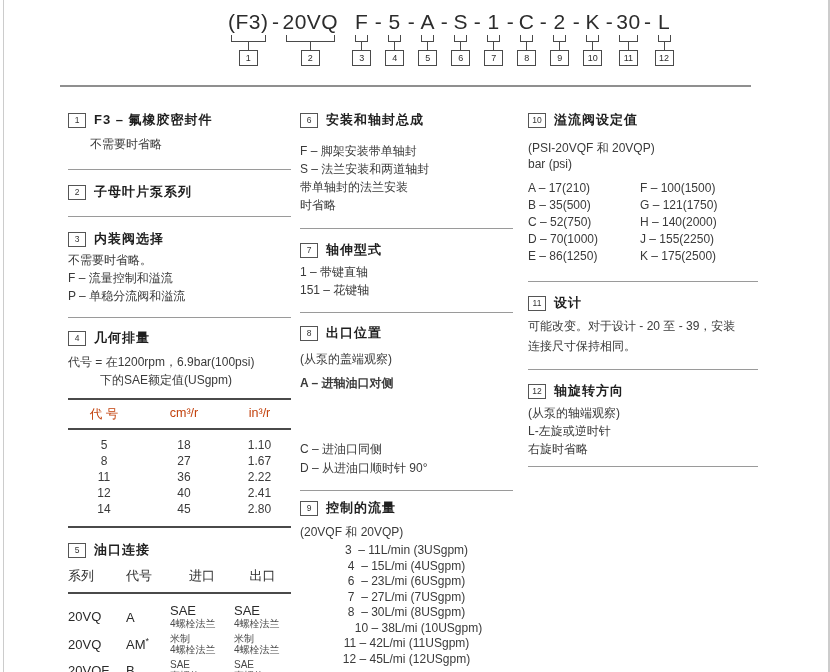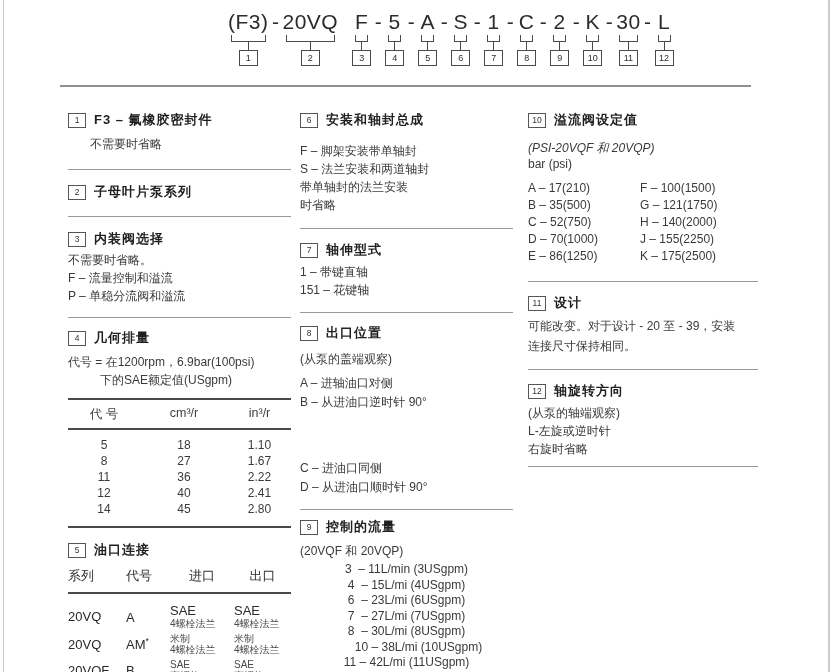--- a/index.html
+++ b/index.html
@@ -37,21 +37,21 @@
 
   .bl{line-height:18px;color:#3a3a3a;white-space:nowrap;}
   .pre{white-space:pre;text-align:center;}
   .indent{padding-left:22px;}
   .indent2{padding-left:32px;}
   .sep-line{height:1px;background:#9a9a9a;}
 
   
   .disp{border-top:2px solid #4a4a4a;border-bottom:2px solid #4a4a4a;margin-top:9px;}
   .disp-grid{display:grid;grid-template-columns:72px 88px 1fr;}
-  .disp-head{padding:6px 0 5px;border-bottom:2px solid #4a4a4a;font-size:12.5px;color:#404040;}
+  .disp-head{padding:6px 0 5px;border-bottom:2px solid #4a4a4a;font-size:12.5px;color:#c2410c;}
   .disp-head span,.disp-row span{text-align:center;}
   .disp-body{padding:7px 0 9px;}
   .disp-row span{line-height:16px;}
 
   
   .pt{margin-top:4px;}
   .pt-grid{display:grid;grid-template-columns:58px 44px 64px 1fr;}
   .pt-head{font-size:13px;color:#2e2e2e;padding:4px 0 7px;border-bottom:2px solid #4a4a4a;}
   .pt-head .c{text-align:center;}
   .pt-body{padding:7px 0 6px;border-bottom:2px solid #4a4a4a;}
@@ -287,22 +287,21 @@
   <div class="bl">1 – 带键直轴</div>
   <div class="bl">151 – 花键轴</div>
 
   <div class="sep-line" style="margin:13px 0 11px;"></div>
 
   <div class="sec-head" style="margin-bottom:8px;">
     <span class="numbox">8</span>
     <span class="sec-title">出口位置</span>
   </div>
   <div class="bl" style="margin-bottom:6px;">(从泵的盖端观察)</div>
-  <div class="bl" style="line-height:19px;">A – 进轴油口对侧</div>
-  <div class="bl" style="line-height:19px;">B – 从进油口逆时针 90°</div>
+  <div class="bl" style="line-height:19px;font-weight:bold;">A – 进轴油口对侧</div>
   <div class="bl" style="line-height:19px;margin-top:47px;">C – 进油口同侧</div>
   <div class="bl" style="line-height:19px;">D – 从进油口顺时针 90°</div>
 
   <div class="sep-line" style="margin:12px 0 8px;"></div>
 
   <div class="sec-head" style="margin-bottom:6px;">
     <span class="numbox">9</span>
     <span class="sec-title">控制的流量</span>
   </div>
   <div class="bl" style="margin-bottom:2px;">(20VQF 和 20VQP)</div>
@@ -317,21 +316,21 @@
 
   <div class="sep-line" style="margin:12px 0 0;"></div>
 </div>
 
 <div class="col col-right">
 
   <div class="sec-head" style="margin-top:8px;margin-bottom:11px;">
     <span class="numbox">10</span>
     <span class="sec-title">溢流阀设定值</span>
   </div>
-  <div class="bl" style="line-height:16px;font-style:italic;">(PSI-20VQF 和 20VQP)</div>
+  <div class="bl" style="line-height:16px;">(PSI-20VQF 和 20VQP)</div>
   <div class="bl" style="line-height:16px;">bar (psi)</div>
   <div class="press">
     <div>
       <div class="bl">A – 17(210)</div>
       <div class="bl">B – 35(500)</div>
       <div class="bl">C – 52(750)</div>
       <div class="bl">D – 70(1000)</div>
       <div class="bl">E – 86(1250)</div>
     </div>
     <div>

